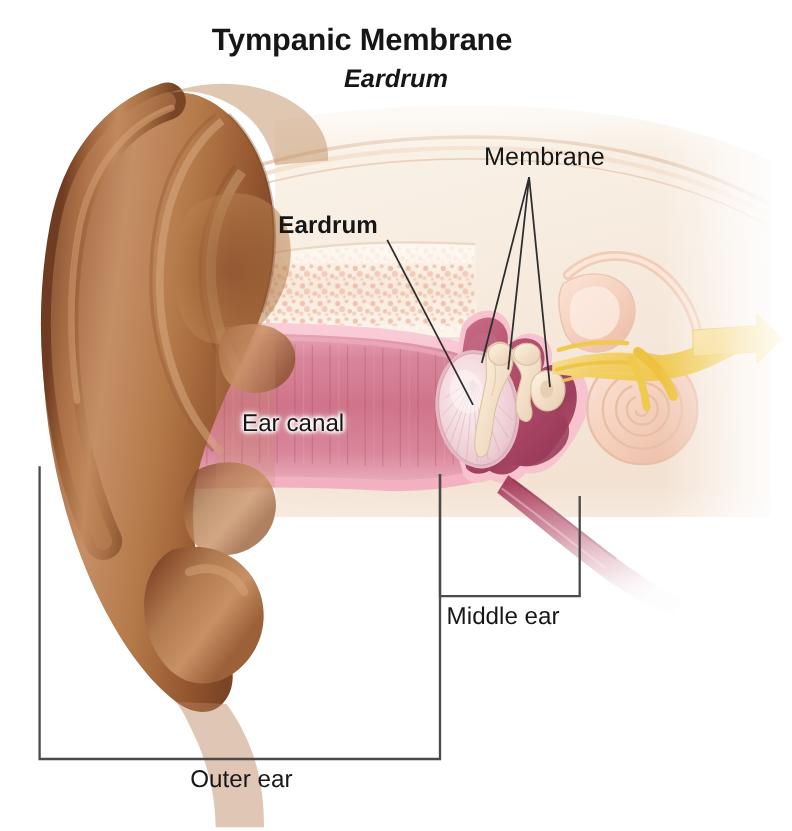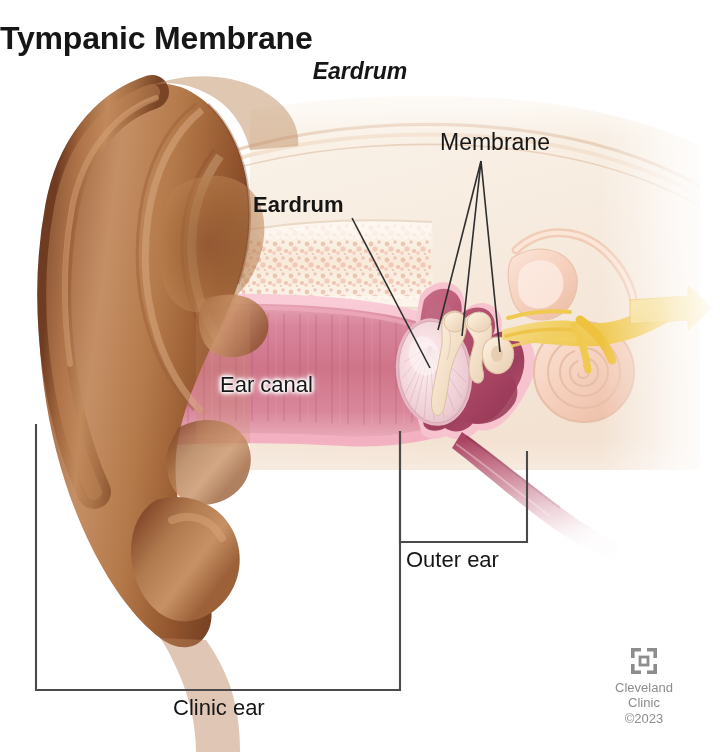--- a/index.html
+++ b/index.html
@@ -22,21 +22,22 @@
   }
   .lbl {
     position: absolute;
     color: #161616;
     white-space: nowrap;
     line-height: 1;
   }
   #title-main {
     left: 0; top: 22px;
     width: 658px;
-    font-size: 32px;
+    text-align: center;
+    font-size: 28px;
     font-weight: bold;
     letter-spacing: -0.2px;
   }
   #title-sub {
     left: 0; top: 60px;
     width: 720px;
     text-align: center;
     font-size: 23px;
     font-style: italic;
     font-weight: bold;
@@ -493,30 +494,17 @@
       <path d="M400,432 L400,542 L527,542 L527,452"></path>
     </g>
   </svg>
 
   <div class="lbl" id="title-main">Tympanic Membrane</div>
   <div class="lbl" id="title-sub">Eardrum</div>
 
   <div class="lbl" id="lbl-ossicles">Membrane</div>
   <div class="lbl" id="lbl-eardrum">Eardrum</div>
   <div class="lbl" id="lbl-earcanal">Ear canal</div>
-  <div class="lbl" id="lbl-middleear">Outer ear</div>
-  <div class="lbl" id="lbl-outerear">Clinic ear</div>
-
-  <div id="credit">
-    <svg class="logo-mark" viewBox="0 0 26 26">
-      <path d="M0,0 L10,0 L10,3.6 L3.6,3.6 L3.6,10 L0,10 Z" fill="#8d8d8d"></path>
-      <path d="M16,0 L26,0 L26,10 L22.4,10 L22.4,3.6 L16,3.6 Z" fill="#8d8d8d"></path>
-      <path d="M0,16 L3.6,16 L3.6,22.4 L10,22.4 L10,26 L0,26 Z" fill="#8d8d8d"></path>
-      <path d="M22.4,16 L26,16 L26,26 L16,26 L16,22.4 L22.4,22.4 Z" fill="#8d8d8d"></path>
-      <rect x="7.6" y="7.6" width="10.8" height="10.8" fill="#8d8d8d"></rect>
-      <rect x="10.4" y="10.4" width="5.2" height="5.2" fill="#ffffff"></rect>
-    </svg>
-    <span class="c1">Cleveland</span>
-    <span class="c2">Clinic</span>
-    <span class="c3">©2023</span>
-  </div>
+  <div class="lbl" id="lbl-middleear">Middle ear</div>
+  <div class="lbl" id="lbl-outerear">Outer ear</div>
+
 
 </div>
 
 </body></html>

